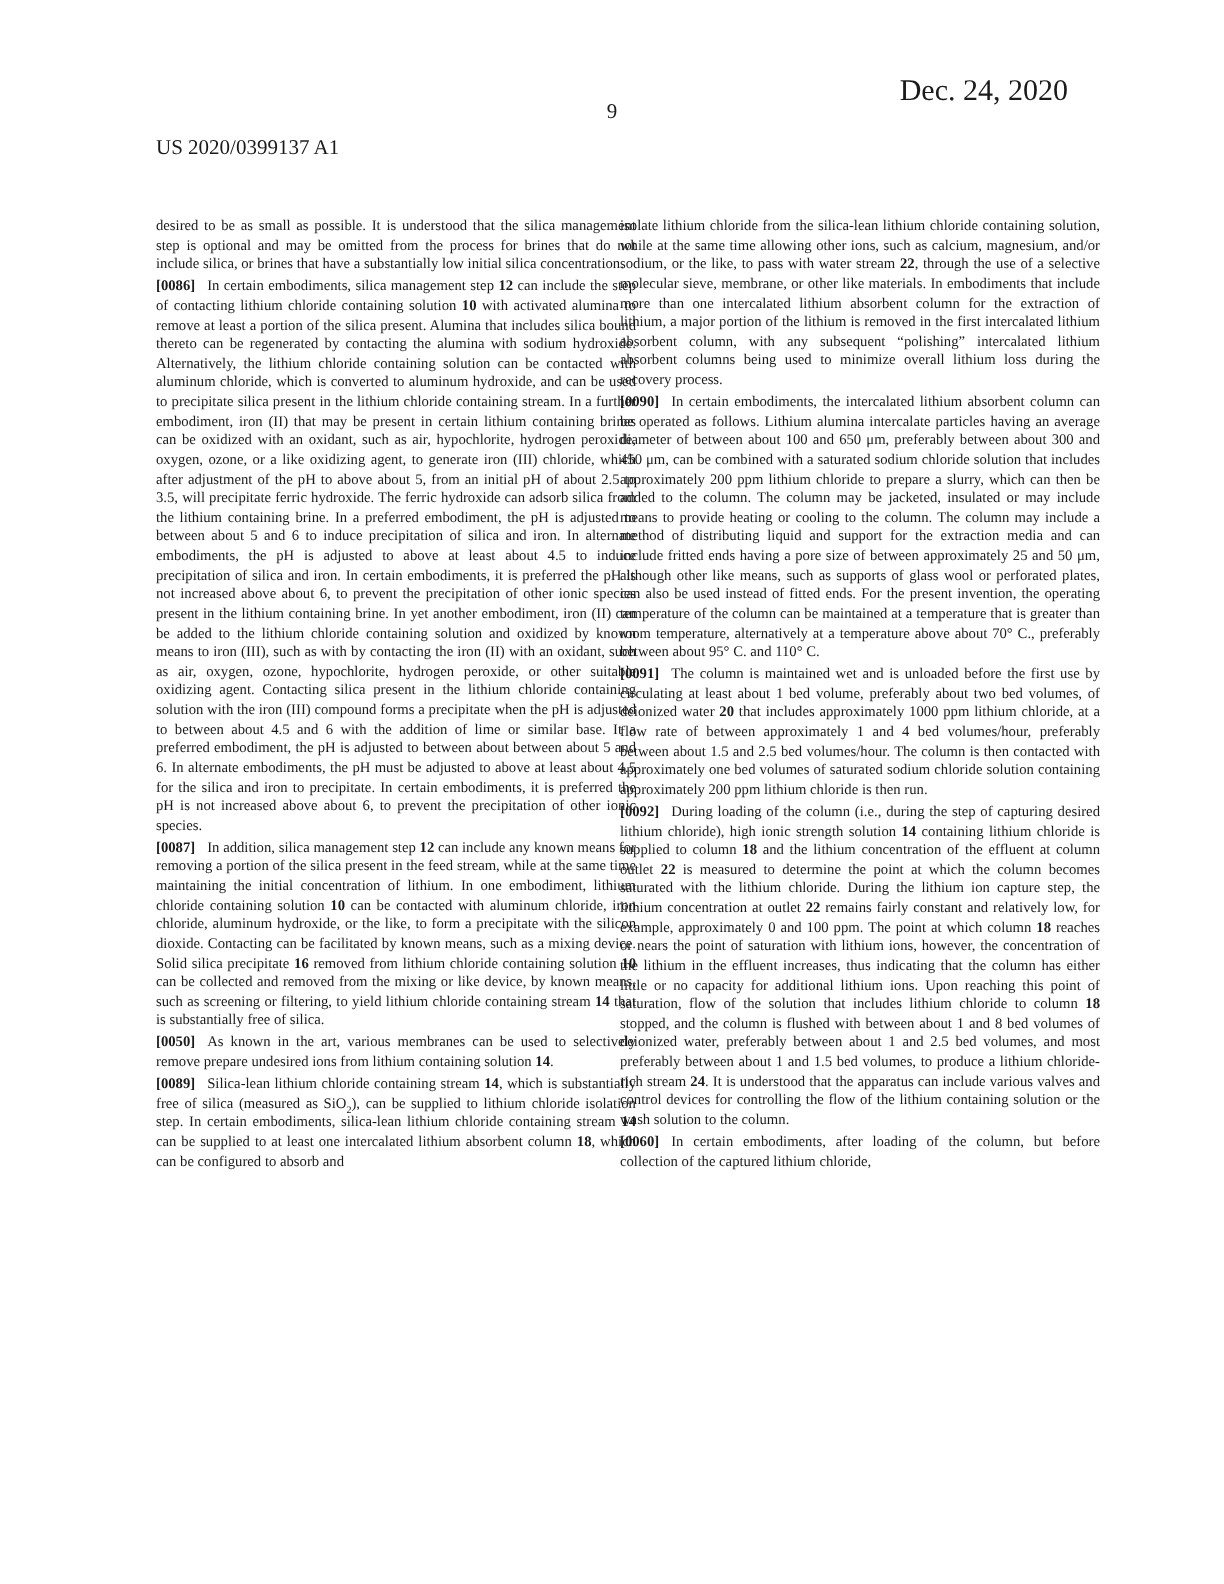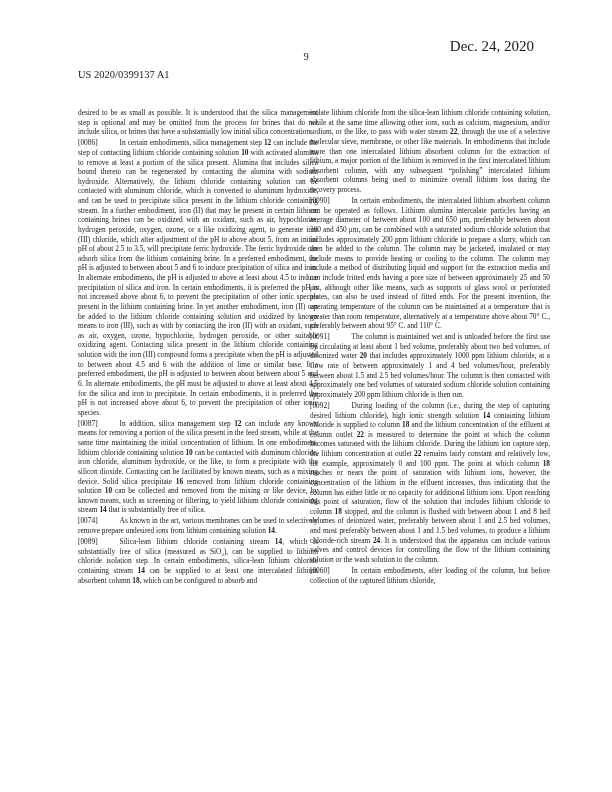--- a/index.html
+++ b/index.html
@@ -6,35 +6,35 @@
   body { width: 612px; height: 792px; position: relative; overflow: hidden;
          font-family: "Liberation Serif", "DejaVu Serif", serif; color: #1a1a1a; }
   .hdr-left { position: absolute; left: 78px; top: 38px; font-size: 10.5px; margin-top: 31px; }
   .hdr-right { position: absolute; right: 78px; top: 38px; font-size: 15px; }
   .pageno { position: absolute; left: 0; right: 0; top: 51px; text-align: center; font-size: 10.5px; }
   .col { position: absolute; top: 108px; width: 240px; font-size: 7.35px; line-height: 9.62px;
          text-align: justify; hyphens: manual; }
   .col.left { left: 78px; }
   .col.right { left: 310px; }
   .col p { margin: 0 0 1.4px 0; }
-  .pnum { font-weight: normal; margin-right: 22px; }
+  .pnum { font-weight: bold; margin-right: 6px; }
   b { font-weight: bold; font-family: Liberation Serif, serif; }
 </style>
 </head>
 <body>
 
 <div class="hdr-left">US 2020/0399137 A1</div>
 <div class="hdr-right">Dec. 24, 2020</div>
 <div class="pageno">9</div>
 
 <div class="col left">
     <p><span>desired to be as small as possible. It is understood that the silica management step is optional and may be omitted from the process for brines that do not include silica, or brines that have a substantially low initial silica concentration.</span></p>
     <p><span class="pnum">[0086]</span><span>In certain embodiments, silica management step </span><b>12</b><span> can include the step of contacting lithium chloride contain­ing solution </span><b>10</b><span> with activated alumina to remove at least a portion of the silica present. Alumina that includes silica bound thereto can be regenerated by contacting the alumina with sodium hydroxide. Alternatively, the lithium chloride containing solution can be contacted with aluminum chlo­ride, which is converted to aluminum hydroxide, and can be used to precipitate silica present in the lithium chloride containing stream. In a further embodiment, iron (II) that may be present in certain lithium containing brines can be oxidized with an oxidant, such as air, hypochlorite, hydro­gen peroxide, oxygen, ozone, or a like oxidizing agent, to generate iron (III) chloride, which after adjustment of the pH to above about 5, from an initial pH of about 2.5 to 3.5, will precipitate ferric hydroxide. The ferric hydroxide can adsorb silica from the lithium containing brine. In a preferred embodiment, the pH is adjusted to between about 5 and 6 to induce precipitation of silica and iron. In alternate embodi­ments, the pH is adjusted to above at least about 4.5 to induce precipitation of silica and iron. In certain embodi­ments, it is preferred the pH is not increased above about 6, to prevent the precipitation of other ionic species present in the lithium containing brine. In yet another embodiment, iron (II) can be added to the lithium chloride containing solution and oxidized by known means to iron (III), such as with by contacting the iron (II) with an oxidant, such as air, oxygen, ozone, hypochlorite, hydrogen peroxide, or other suitable oxidizing agent. Contacting silica present in the lithium chloride containing solution with the iron (III) compound forms a precipitate when the pH is adjusted to between about 4.5 and 6 with the addition of lime or similar base. It a preferred embodiment, the pH is adjusted to between about between about 5 and 6. In alternate embodi­ments, the pH must be adjusted to above at least about 4.5 for the silica and iron to precipitate. In certain embodiments, it is preferred the pH is not increased above about 6, to prevent the precipitation of other ionic species.</span></p>
     <p><span class="pnum">[0087]</span><span>In addition, silica management step </span><b>12</b><span> can include any known means for removing a portion of the silica present in the feed stream, while at the same time maintain­ing the initial concentration of lithium. In one embodiment, lithium chloride containing solution </span><b>10</b><span> can be contacted with aluminum chloride, iron chloride, aluminum hydrox­ide, or the like, to form a precipitate with the silicon dioxide. Contacting can be facilitated by known means, such as a mixing device. Solid silica precipitate </span><b>16</b><span> removed from lithium chloride containing solution </span><b>10</b><span> can be collected and removed from the mixing or like device, by known means, such as screening or filtering, to yield lithium chloride containing stream </span><b>14</b><span> that is substantially free of silica.</span></p>
-    <p><span class="pnum">[0074]</span><span>As known in the art, various membranes can be used to selectively remove prepare undesired ions from lithium containing solution </span><b>14</b><span>.</span></p>
+    <p><span class="pnum">[0050]</span><span>As known in the art, various membranes can be used to selectively remove prepare undesired ions from lithium containing solution </span><b>14</b><span>.</span></p>
     <p><span class="pnum">[0089]</span><span>Silica-lean lithium chloride containing stream </span><b>14</b><span>, which is substantially free of silica (measured as SiO</span><sub style="font-size: 5px; line-height: 0;">2</sub><span>), can be supplied to lithium chloride isolation step. In certain embodiments, silica-lean lithium chloride containing stream </span><b>14</b><span> can be supplied to at least one intercalated lithium absorbent column </span><b>18</b><span>, which can be configured to absorb and</span></p>
   </div>
 <div class="col right">
     <p><span>isolate lithium chloride from the silica-lean lithium chloride containing solution, while at the same time allowing other ions, such as calcium, magnesium, and/or sodium, or the like, to pass with water stream </span><b>22</b><span>, through the use of a selective molecular sieve, membrane, or other like materials. In embodiments that include more than one intercalated lithium absorbent column for the extraction of lithium, a major portion of the lithium is removed in the first interca­lated lithium absorbent column, with any subsequent “pol­ishing” intercalated lithium absorbent columns being used to minimize overall lithium loss during the recovery process.</span></p>
     <p><span class="pnum">[0090]</span><span>In certain embodiments, the intercalated lithium absorbent column can be operated as follows. Lithium alumina intercalate particles having an average diameter of between about 100 and 650 μm, preferably between about 300 and 450 μm, can be combined with a saturated sodium chloride solution that includes approximately 200 ppm lithium chloride to prepare a slurry, which can then be added to the column. The column may be jacketed, insulated or may include means to provide heating or cooling to the column. The column may include a method of distributing liquid and support for the extraction media and can include fritted ends having a pore size of between approximately 25 and 50 μm, although other like means, such as supports of glass wool or perforated plates, can also be used instead of fitted ends. For the present invention, the operating tem­perature of the column can be maintained at a temperature that is greater than room temperature, alternatively at a temperature above about 70° C., preferably between about 95° C. and 110° C.</span></p>
     <p><span class="pnum">[0091]</span><span>The column is maintained wet and is unloaded before the first use by circulating at least about 1 bed volume, preferably about two bed volumes, of deionized water </span><b>20</b><span> that includes approximately 1000 ppm lithium chloride, at a flow rate of between approximately 1 and 4 bed volumes/hour, preferably between about 1.5 and 2.5 bed volumes/hour. The column is then contacted with approxi­mately one bed volumes of saturated sodium chloride solu­tion containing approximately 200 ppm lithium chloride is then run.</span></p>
     <p><span class="pnum">[0092]</span><span>During loading of the column (i.e., during the step of capturing desired lithium chloride), high ionic strength solution </span><b>14</b><span> containing lithium chloride is supplied to col­umn </span><b>18</b><span> and the lithium concentration of the effluent at column outlet </span><b>22</b><span> is measured to determine the point at which the column becomes saturated with the lithium chloride. During the lithium ion capture step, the lithium concentra­tion at outlet </span><b>22</b><span> remains fairly constant and relatively low, for example, approximately 0 and 100 ppm. The point at which column </span><b>18</b><span> reaches or nears the point of saturation with lithium ions, however, the concentration of the lithium in the effluent increases, thus indicating that the column has either little or no capacity for additional lithium ions. Upon reaching this point of saturation, flow of the solution that includes lithium chloride to column </span><b>18</b><span> stopped, and the column is flushed with between about 1 and 8 bed volumes of deionized water, preferably between about 1 and 2.5 bed volumes, and most preferably between about 1 and 1.5 bed volumes, to produce a lithium chloride-rich stream </span><b>24</b><span>. It is understood that the apparatus can include various valves and control devices for controlling the flow of the lithium containing solution or the wash solution to the column.</span></p>
     <p><span class="pnum">[0060]</span><span>In certain embodiments, after loading of the col­umn, but before collection of the captured lithium chloride,</span></p>
   </div>
 

